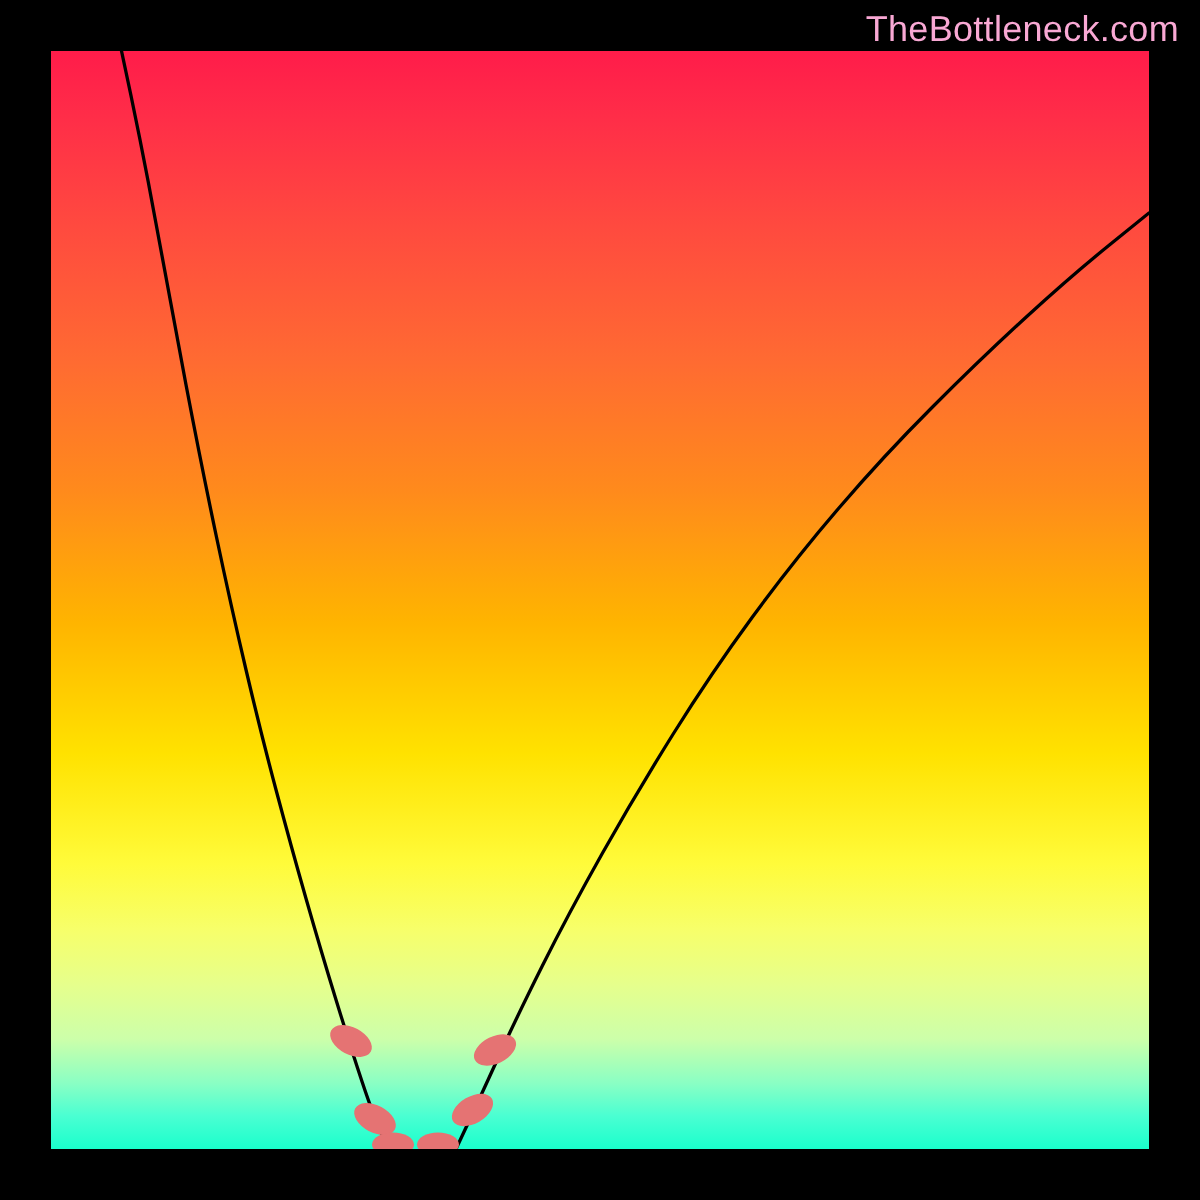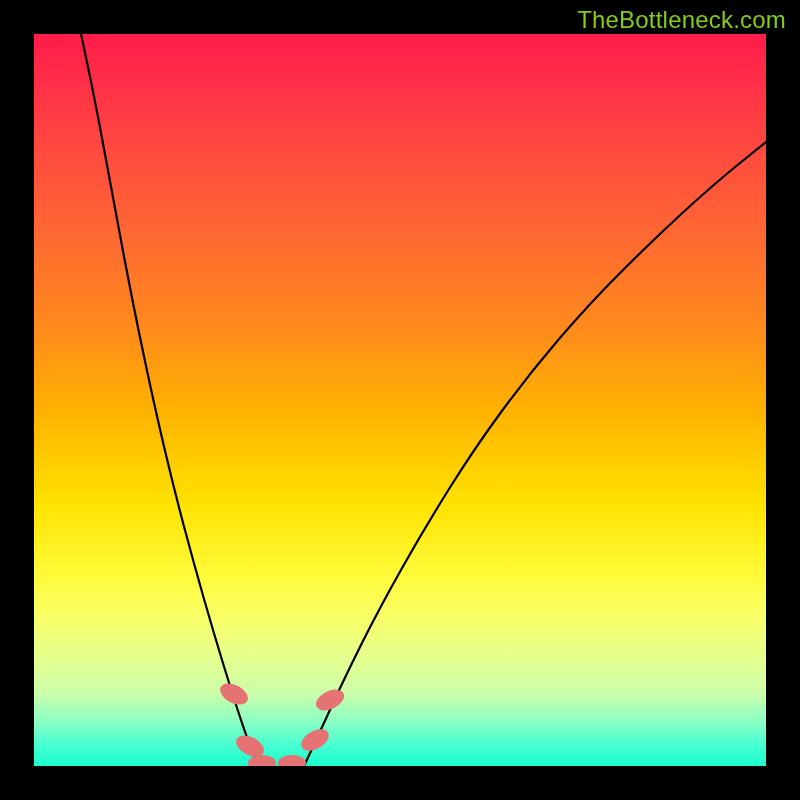--- a/index.html
+++ b/index.html
@@ -41,21 +41,21 @@
       #ccffaa 90%,
       #8affc4 94%,
       #4affd2 97%,
       #1affcc 100%
     );
   }
   .watermark {
     position: absolute;
     top: 6px;
     right: 14px;
-    color: #84cc16;
+    color: #f9a8d4;
     font-size: 24px;
     font-weight: 400;
     letter-spacing: 0.2px;
     user-select: none;
   }
   svg.curves {
     position: absolute;
     left: 0;
     top: 0;
     width: 732px;

